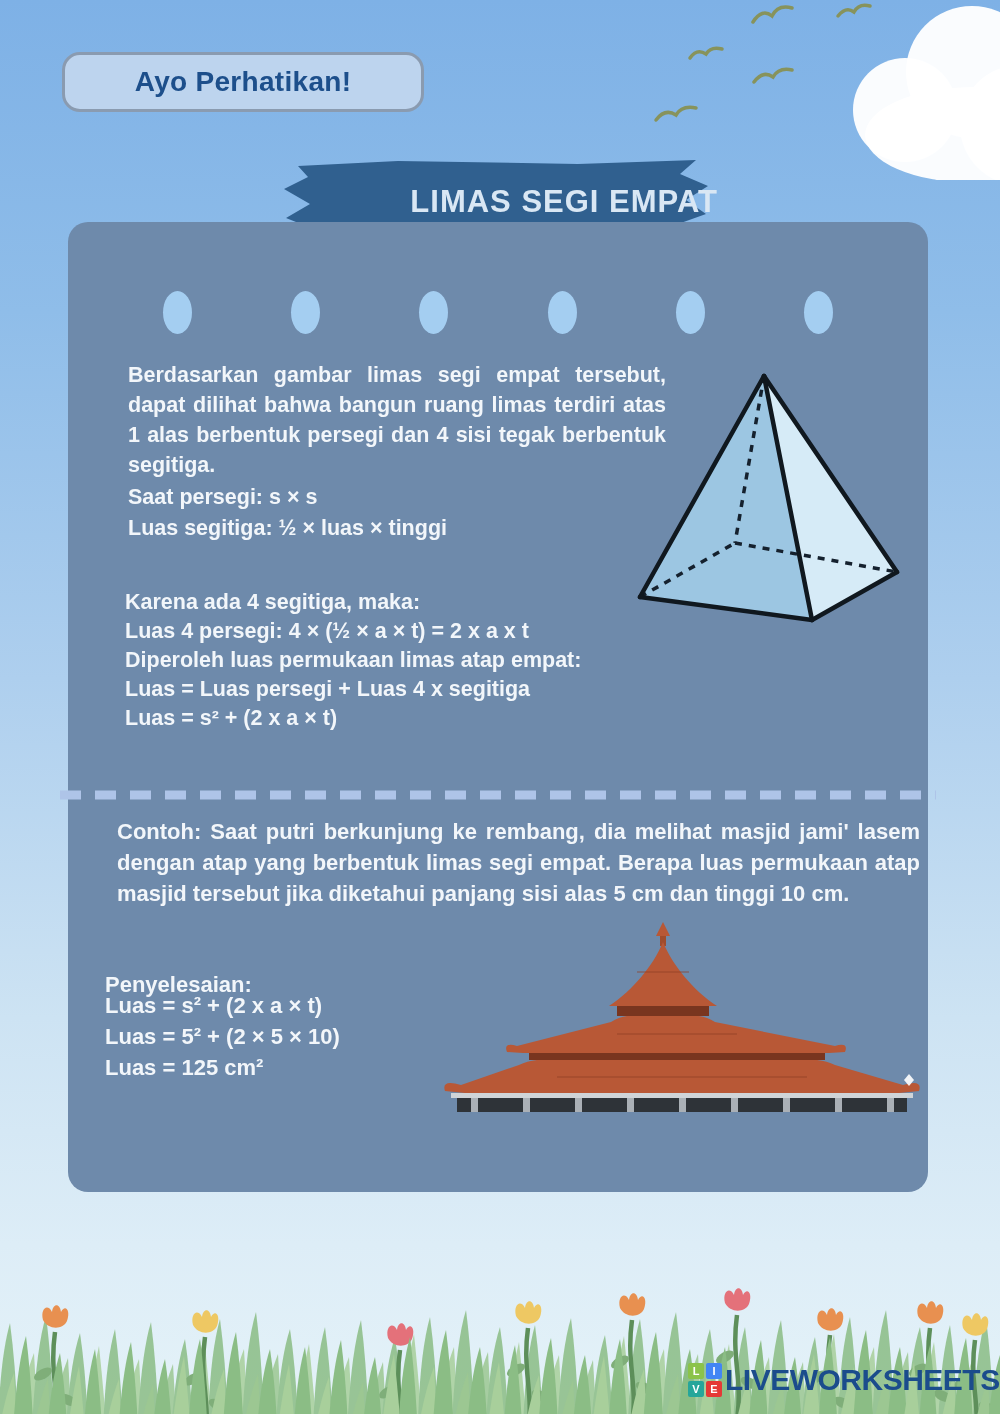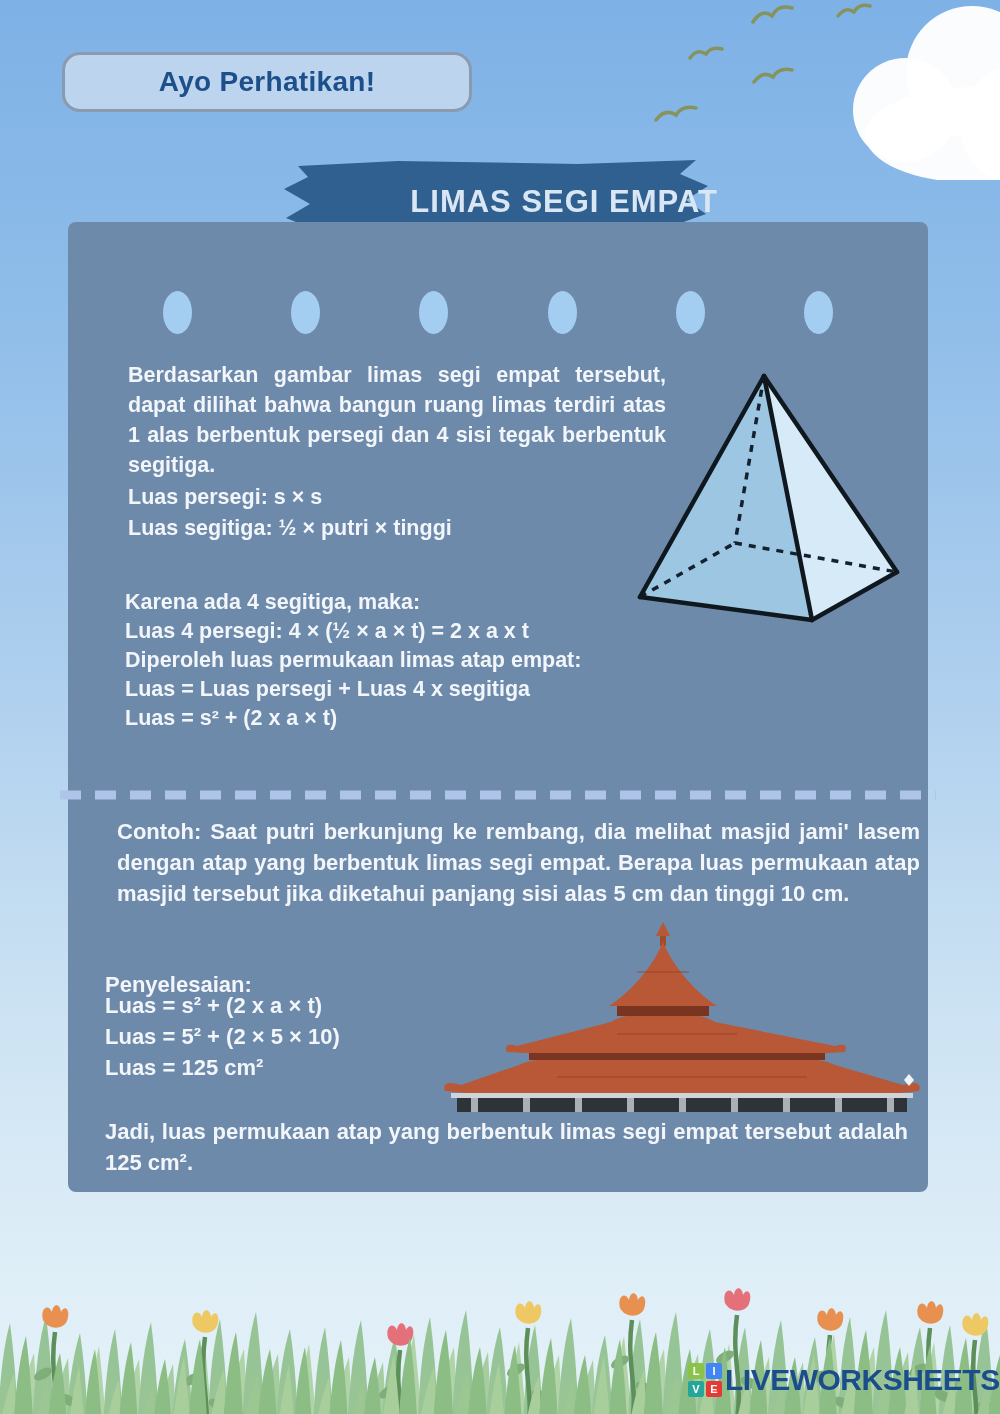--- a/index.html
+++ b/index.html
@@ -3,37 +3,37 @@
 <meta charset="utf-8">
 <style>
   html,body{margin:0;padding:0;}
   body{font-family:"Liberation Sans", sans-serif;}
   .page{
     position:relative;width:1000px;height:1414px;overflow:hidden;
     background:linear-gradient(180deg,#7eb1e6 0%,#8fbde9 22%,#aecfee 48%,#cde3f3 72%,#ddedf7 88%,#e4f2f8 100%);
   }
   
   .badge{
-    position:absolute;left:62px;top:52px;width:410px;height:60px;
+    position:absolute;left:62px;top:52px;width:362px;height:60px;
     background:#bdd4ee;border:3px solid #8a9bb0;border-radius:18px;
     display:flex;align-items:center;justify-content:center;
     color:#1d4f8b;font-size:28px;font-weight:bold;letter-spacing:.3px;
     box-sizing:border-box;
   }
   
   .banner-wrap{position:absolute;left:278px;top:156px;width:440px;height:98px;}
   .banner-wrap svg{position:absolute;left:0;top:0;}
   .banner-title{
     position:absolute;left:0;top:28px;width:100%;text-align:right;
     color:#d9e7f4;font-size:31px;font-weight:bold;letter-spacing:1px;
   }
   
   .card{
     position:absolute;left:68px;top:222px;width:860px;height:970px;
-    background:#6e8aab;border-radius:8px;
+    background:#6e8aab;border-radius:20px;
   }
   .dots{
     position:absolute;left:95px;right:95px;top:68px;height:44px;
     display:flex;justify-content:space-between;align-items:center;
   }
   .dot{width:29px;height:43px;border-radius:50%;background:#a4cef1;}
   .txt{color:#f2f6fa;font-weight:bold;}
   .intro{position:absolute;left:60px;top:138px;width:538px;font-size:21.5px;line-height:30px;text-align:justify;}
   .intro-formulas{position:absolute;left:60px;top:260px;width:560px;font-size:21.5px;line-height:31px;}
   .derivation{position:absolute;left:57px;top:366px;width:600px;font-size:21.5px;line-height:29px;}
@@ -97,22 +97,22 @@
       <div class="dot"></div>
       <div class="dot"></div>
       <div class="dot"></div>
       <div class="dot"></div>
       <div class="dot"></div>
     </div>
 
     <div class="intro txt">Berdasarkan gambar limas segi empat tersebut, dapat dilihat bahwa bangun ruang limas terdiri atas 1 alas berbentuk persegi dan 4 sisi tegak berbentuk segitiga.</div>
 
     <div class="intro-formulas txt">
-      <div>Luas persegi: s × s</div>
-      <div>Luas segitiga: ½ × putri × tinggi</div>
+      <div>Saat persegi: s × s</div>
+      <div>Luas segitiga: ½ × luas × tinggi</div>
     </div>
 
     <svg class="pyramid" width="290" height="270" viewBox="0 0 290 270">
       <polygon points="12,232 184,255 269,207 107,178" fill="#5fb0d9"></polygon>
       <polygon points="136,11 12,232 184,255" fill="#9cc6e2"></polygon>
       <polygon points="136,11 184,255 269,207" fill="#d6ebf7"></polygon>
       <g stroke="#15212e" stroke-width="3.5" stroke-dasharray="7 7" fill="none">
         <line x1="136" y1="11" x2="107" y2="178"></line>
         <line x1="12" y1="232" x2="107" y2="178"></line>
         <line x1="107" y1="178" x2="269" y2="207"></line>
@@ -141,21 +141,20 @@
     <div class="contoh txt">Contoh: Saat putri berkunjung ke rembang, dia melihat masjid jami' lasem dengan atap yang berbentuk limas segi empat. Berapa luas permukaan atap masjid tersebut jika diketahui panjang sisi alas 5 cm dan tinggi 10 cm.</div>
 
     <div class="penye txt">Penyelesaian:</div>
 
     <div class="solution txt">
       <div>Luas = s² + (2 x a × t)</div>
       <div>Luas = 5² + (2 × 5 × 10)</div>
       <div>Luas = 125 cm²</div>
     </div>
 
-    <div class="conclusion txt">Jadi, luas permukaan atap yang berbentuk limas segi empat tersebut adalah 125 cm².</div>
 
     <svg class="mosque" width="490" height="192" viewBox="0 0 490 192">
 
       <rect x="223" y="12" width="6" height="12" fill="#a04c2c"></rect>
       <polygon points="226,0 219,14 233,14" fill="#b85836"></polygon>
 
       <path d="M226 20 C216 44 196 68 172 84 L280 84 C256 68 236 44 226 20 Z" fill="#b85836"></path>
       <rect x="180" y="84" width="92" height="10" fill="#79351f"></rect>
 
       <path d="M190 94 L262 94 Q270 95 278 100 L398 124 Q412 120 408 130 L392 131 L86 131 L70 130 Q66 120 80 124 L174 100 Q182 95 190 94 Z" fill="#b85836"></path>

